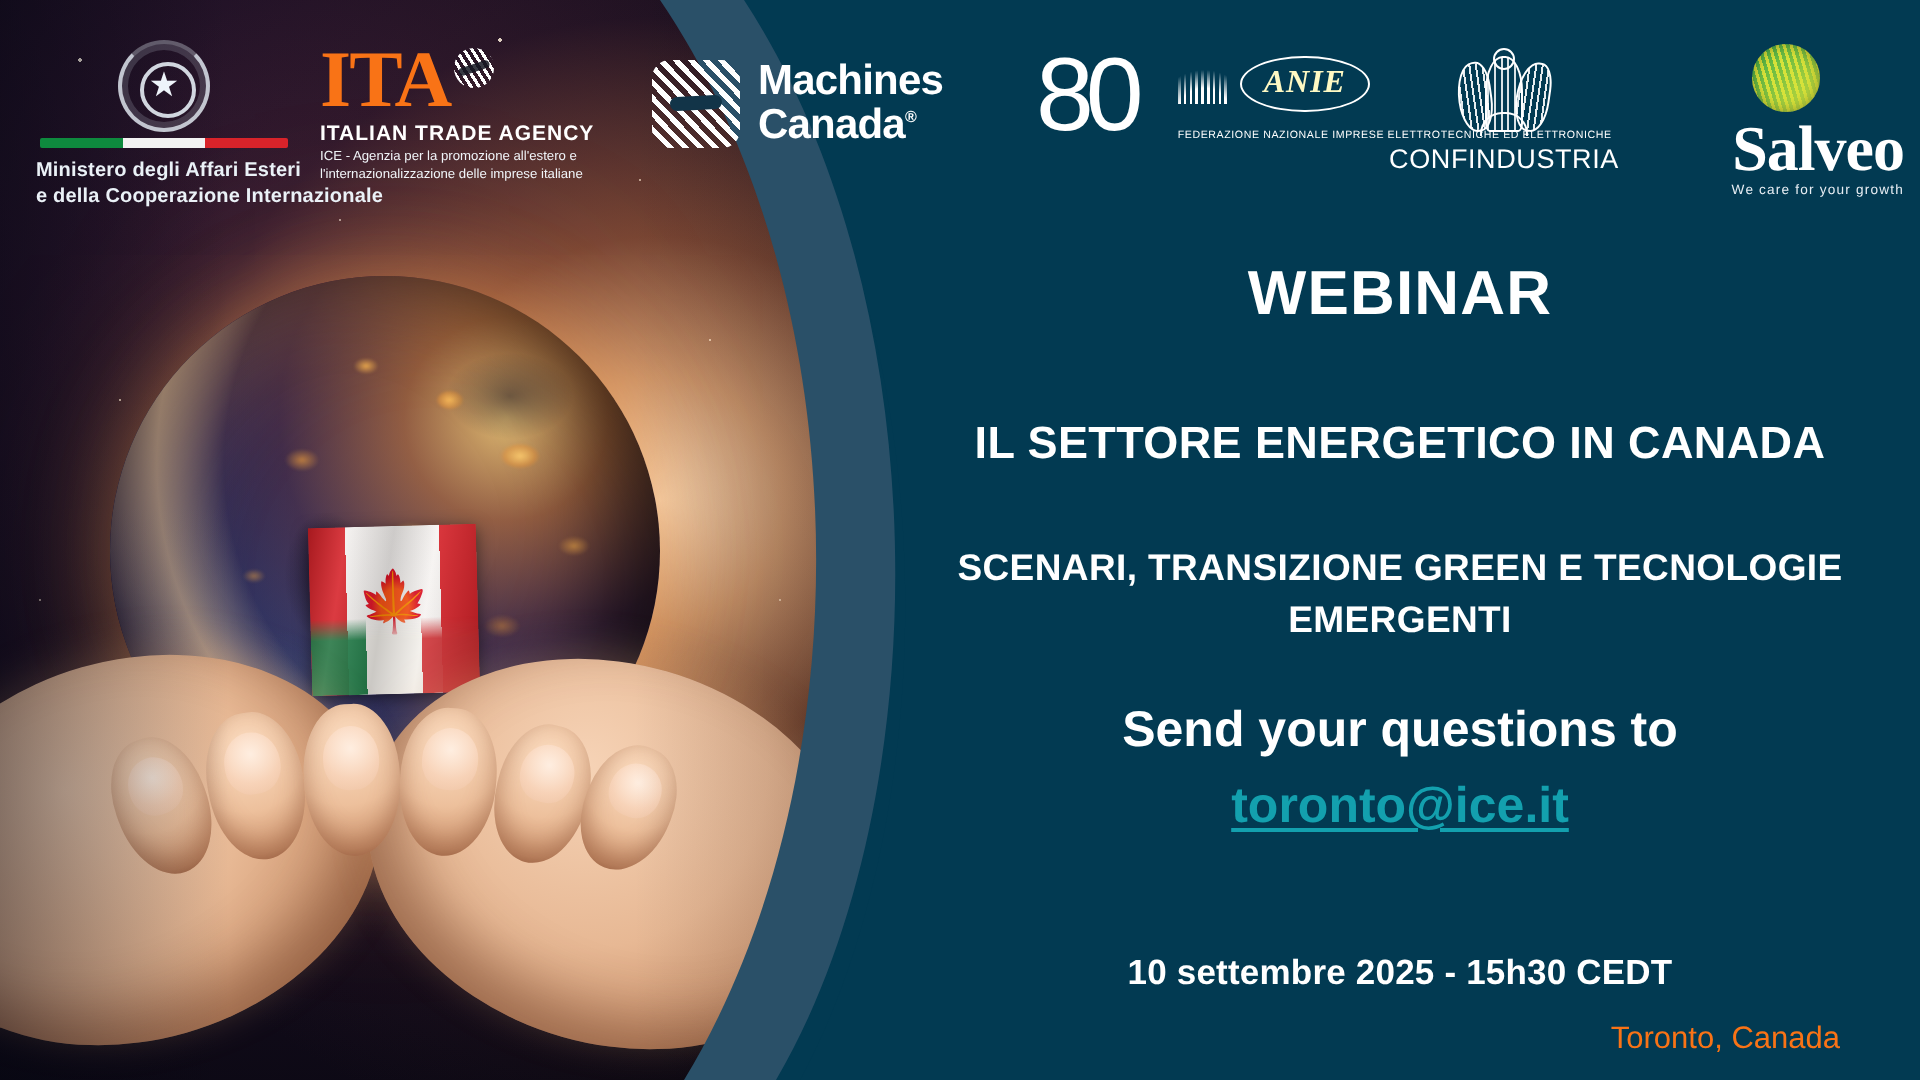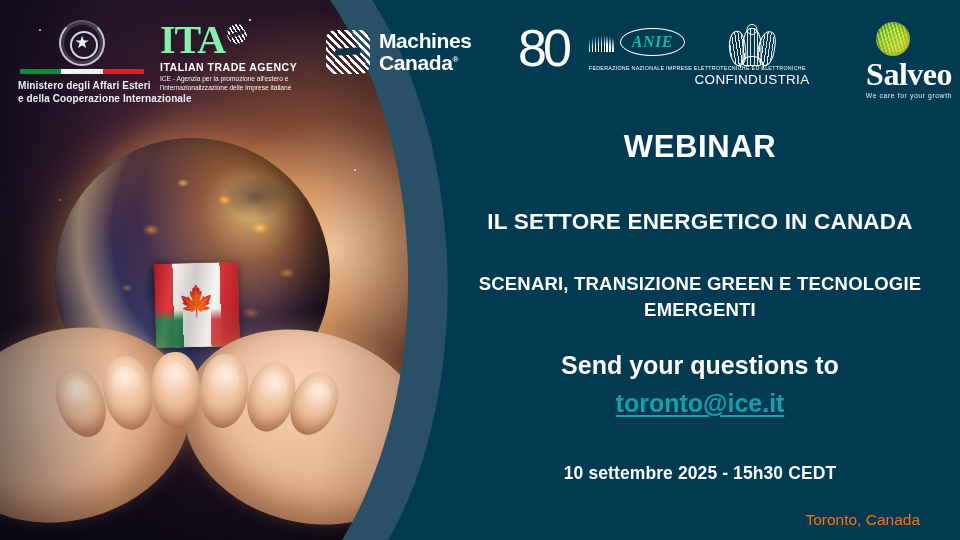--- a/index.html
+++ b/index.html
@@ -244,21 +244,21 @@
     white-space: nowrap;
   }
 
   
   .logo-ita { left: 160px; top: 22px; width: 165px; }
   .ita-row { display: flex; align-items: flex-start; }
   .ita-word {
     font-family: "Liberation Serif", serif;
     font-size: 40px;
     font-weight: 700;
-    color: #86efac;
+    color: #f97316;
     line-height: 0.92;
     letter-spacing: -1px;
   }
   .ita-mark {
     width: 20px; height: 20px;
     margin: 2px 0 0 2px;
     border-radius: 50%;
     background: repeating-linear-gradient(58deg, #ffffff 0 1.6px, rgba(255,255,255,0) 1.6px 3.4px);
     position: relative;
   }
@@ -331,21 +331,21 @@
             mask-image: radial-gradient(ellipse 120% 150% at 50% 118%, #000 40%, transparent 72%);
   }
   .anie-ellipse {
     border: 1.4px solid #ffffff;
     border-radius: 50%;
     padding: 4px 11px;
     font-family: "Liberation Serif", serif;
     font-style: italic;
     font-weight: 700;
     font-size: 16px;
-    color: #14b8a6;
+    color: #fef9c3;
     letter-spacing: 0.5px;
     line-height: 1.15;
   }
   .anie-sub {
     font-size: 5.3px;
     color: #ffffff;
     letter-spacing: 0.3px;
     line-height: 1.45;
     margin-top: 3px;
     white-space: nowrap;
@@ -452,21 +452,21 @@
   .email-link {
     font-size: 25px;
     font-weight: 700;
     color: #13a0ae;
     text-decoration: underline;
     text-underline-offset: 3px;
     text-decoration-thickness: 2px;
     cursor: pointer;
   }
   .date-line {
-    left: 20px; top: 446px; width: 480px;
+    left: 20px; top: 459px; width: 480px;
     font-size: 17.5px; font-weight: 700; letter-spacing: 0.1px;
   }
   .place-line {
     left: 40px; top: 494px; width: 440px;
     text-align: right;
     font-size: 15.5px; font-weight: 400; color: #f97316;
   }
 </style>
 </head>
 <body>

